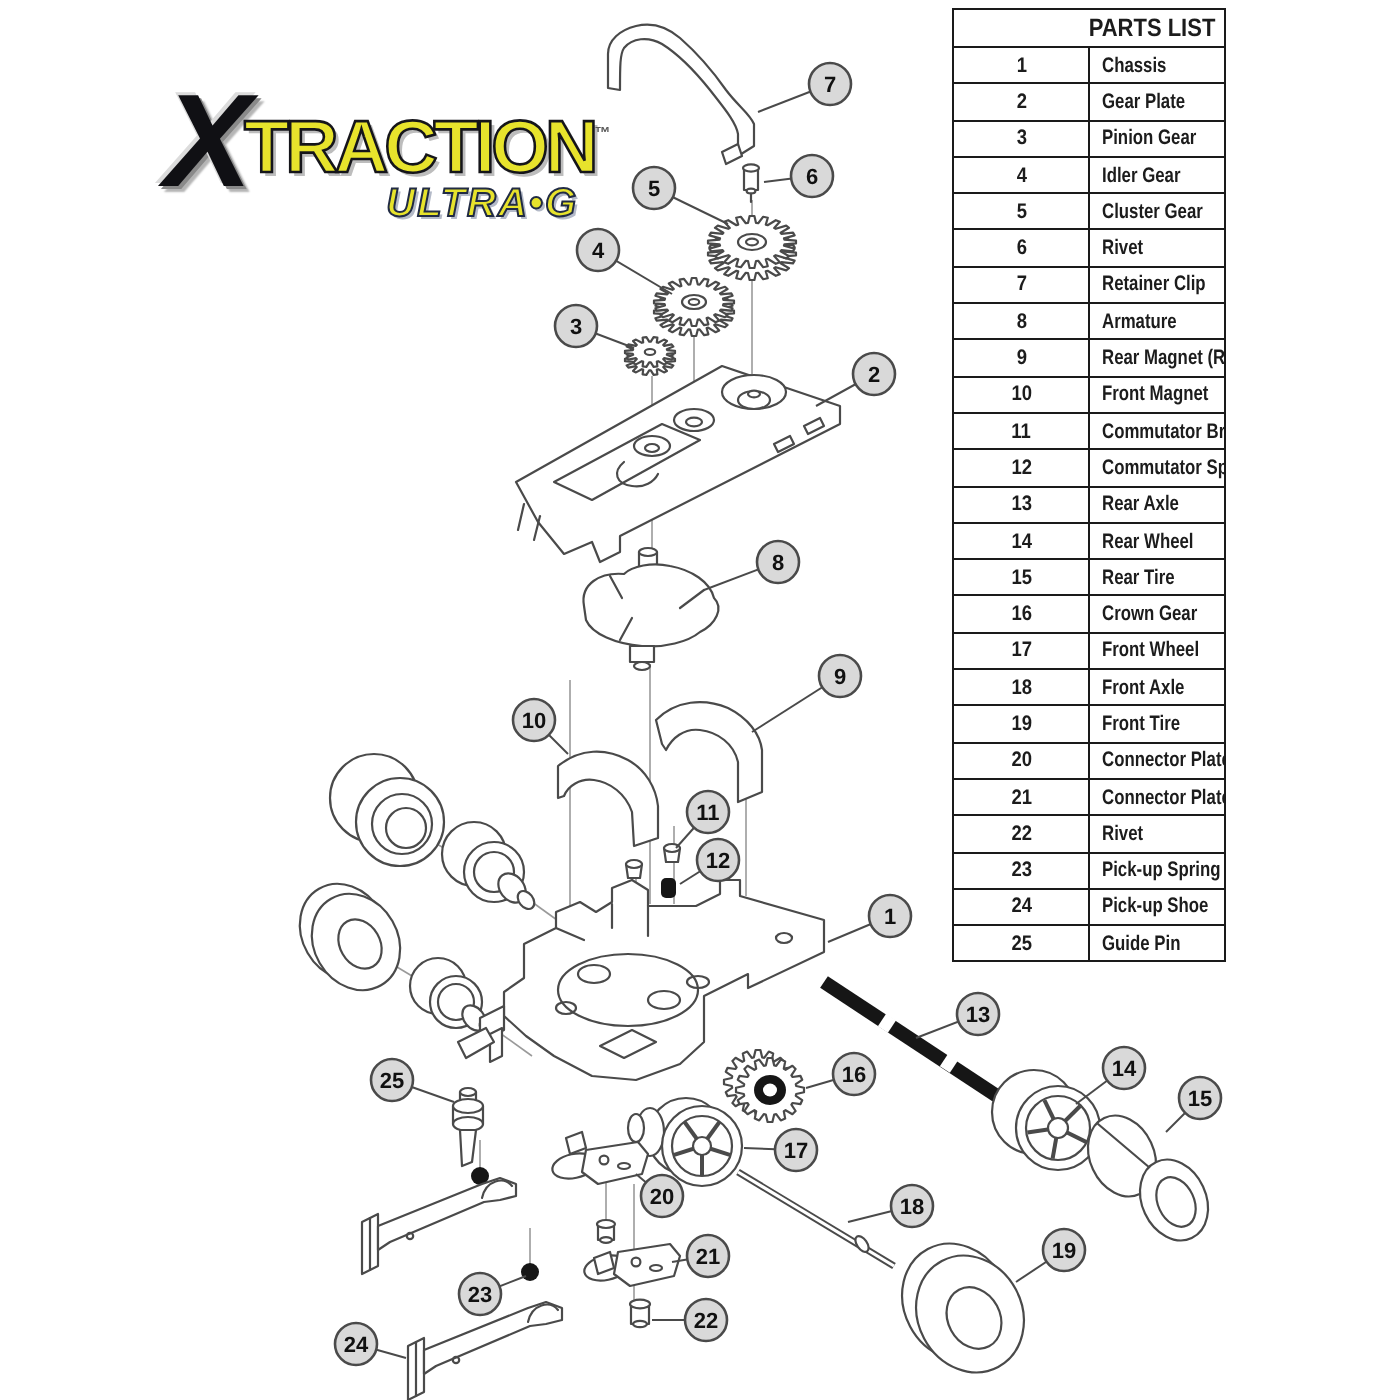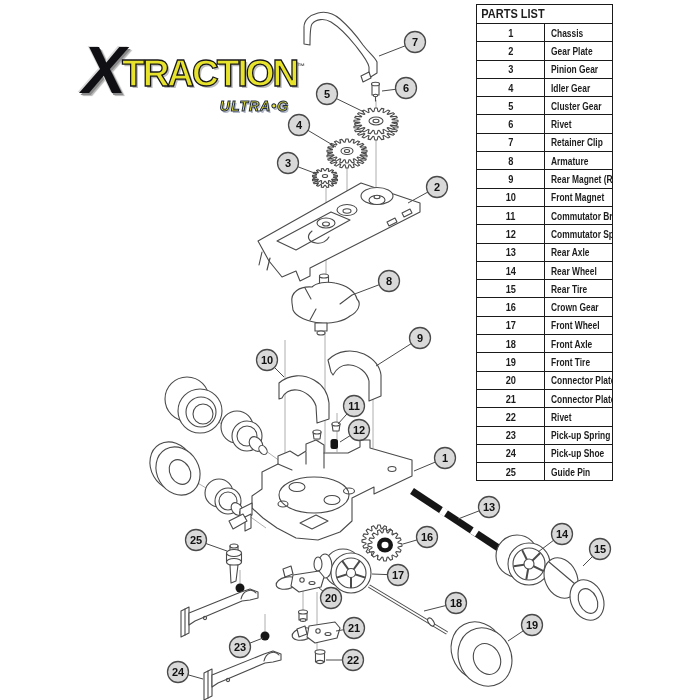--- a/index.html
+++ b/index.html
@@ -11,27 +11,27 @@
 
   
   .logo{position:absolute;left:82px;top:40px;width:215px;height:66px;}
   .logo-row{display:flex;align-items:flex-end;}
   .logo-x{font-size:66px;line-height:0.92;font-weight:bold;font-style:italic;color:#101014;
     text-shadow:-1.5px -1.5px 0 #dcdcdc,1.5px 1.5px 0 #8a8a8a,3px 3px 1px #b5b5b5;}
   .logo-traction{font-size:37px;line-height:1;font-weight:bold;color:var(--yellow);
     letter-spacing:-2px;margin-left:-4px;margin-bottom:9px;
     -webkit-text-stroke:1.3px #15151a;text-shadow:2px 2px 0 #bdbdbd;}
   .logo-tm{font-size:8px;font-weight:bold;color:#555;vertical-align:top;-webkit-text-stroke:0;margin-bottom:30px;}
-  .logo-sub{position:absolute;right:8px;bottom:-8px;font-size:14px;font-weight:bold;font-style:italic;
+  .logo-sub{position:absolute;right:8px;bottom:-8px;font-size:20px;font-weight:bold;font-style:italic;
     color:var(--yellow);letter-spacing:1px;-webkit-text-stroke:1px #212b44;text-shadow:1.5px 1.5px 0 #b4bac8;text-align:center;}
 
   
   .parts-table{position:absolute;left:476px;top:4px;width:137px;border-collapse:collapse;table-layout:fixed;z-index:2;background:#fff;}
   .parts-table th,.parts-table td{border:1.2px solid var(--tbl);font-weight:bold;color:#1c1c1c;overflow:hidden;}
-  .parts-table th{height:18px;font-size:12.5px;text-align:left;padding:0;}
+  .parts-table th{height:18px;font-size:12.5px;text-align:right;padding:0;}
   .parts-table td{height:17.3px;font-size:10.5px;padding:0;}
   .parts-table td.num{width:27px;text-align:center;}
   .parts-table td.nm{padding-left:6px;}
   .ct{display:inline-block;white-space:nowrap;transform:scaleX(.88);transform-origin:50% 50%;}
   .nm .ct{transform:scaleX(.8);transform-origin:0 50%;}
 
   
   svg.diagram{position:absolute;left:0;top:0;z-index:1;}
   .p{fill:#fff;stroke:var(--ln);stroke-width:1.1;stroke-linejoin:round;stroke-linecap:round;}
   .nf{fill:none;stroke:var(--ln);stroke-width:1.1;stroke-linejoin:round;stroke-linecap:round;}

